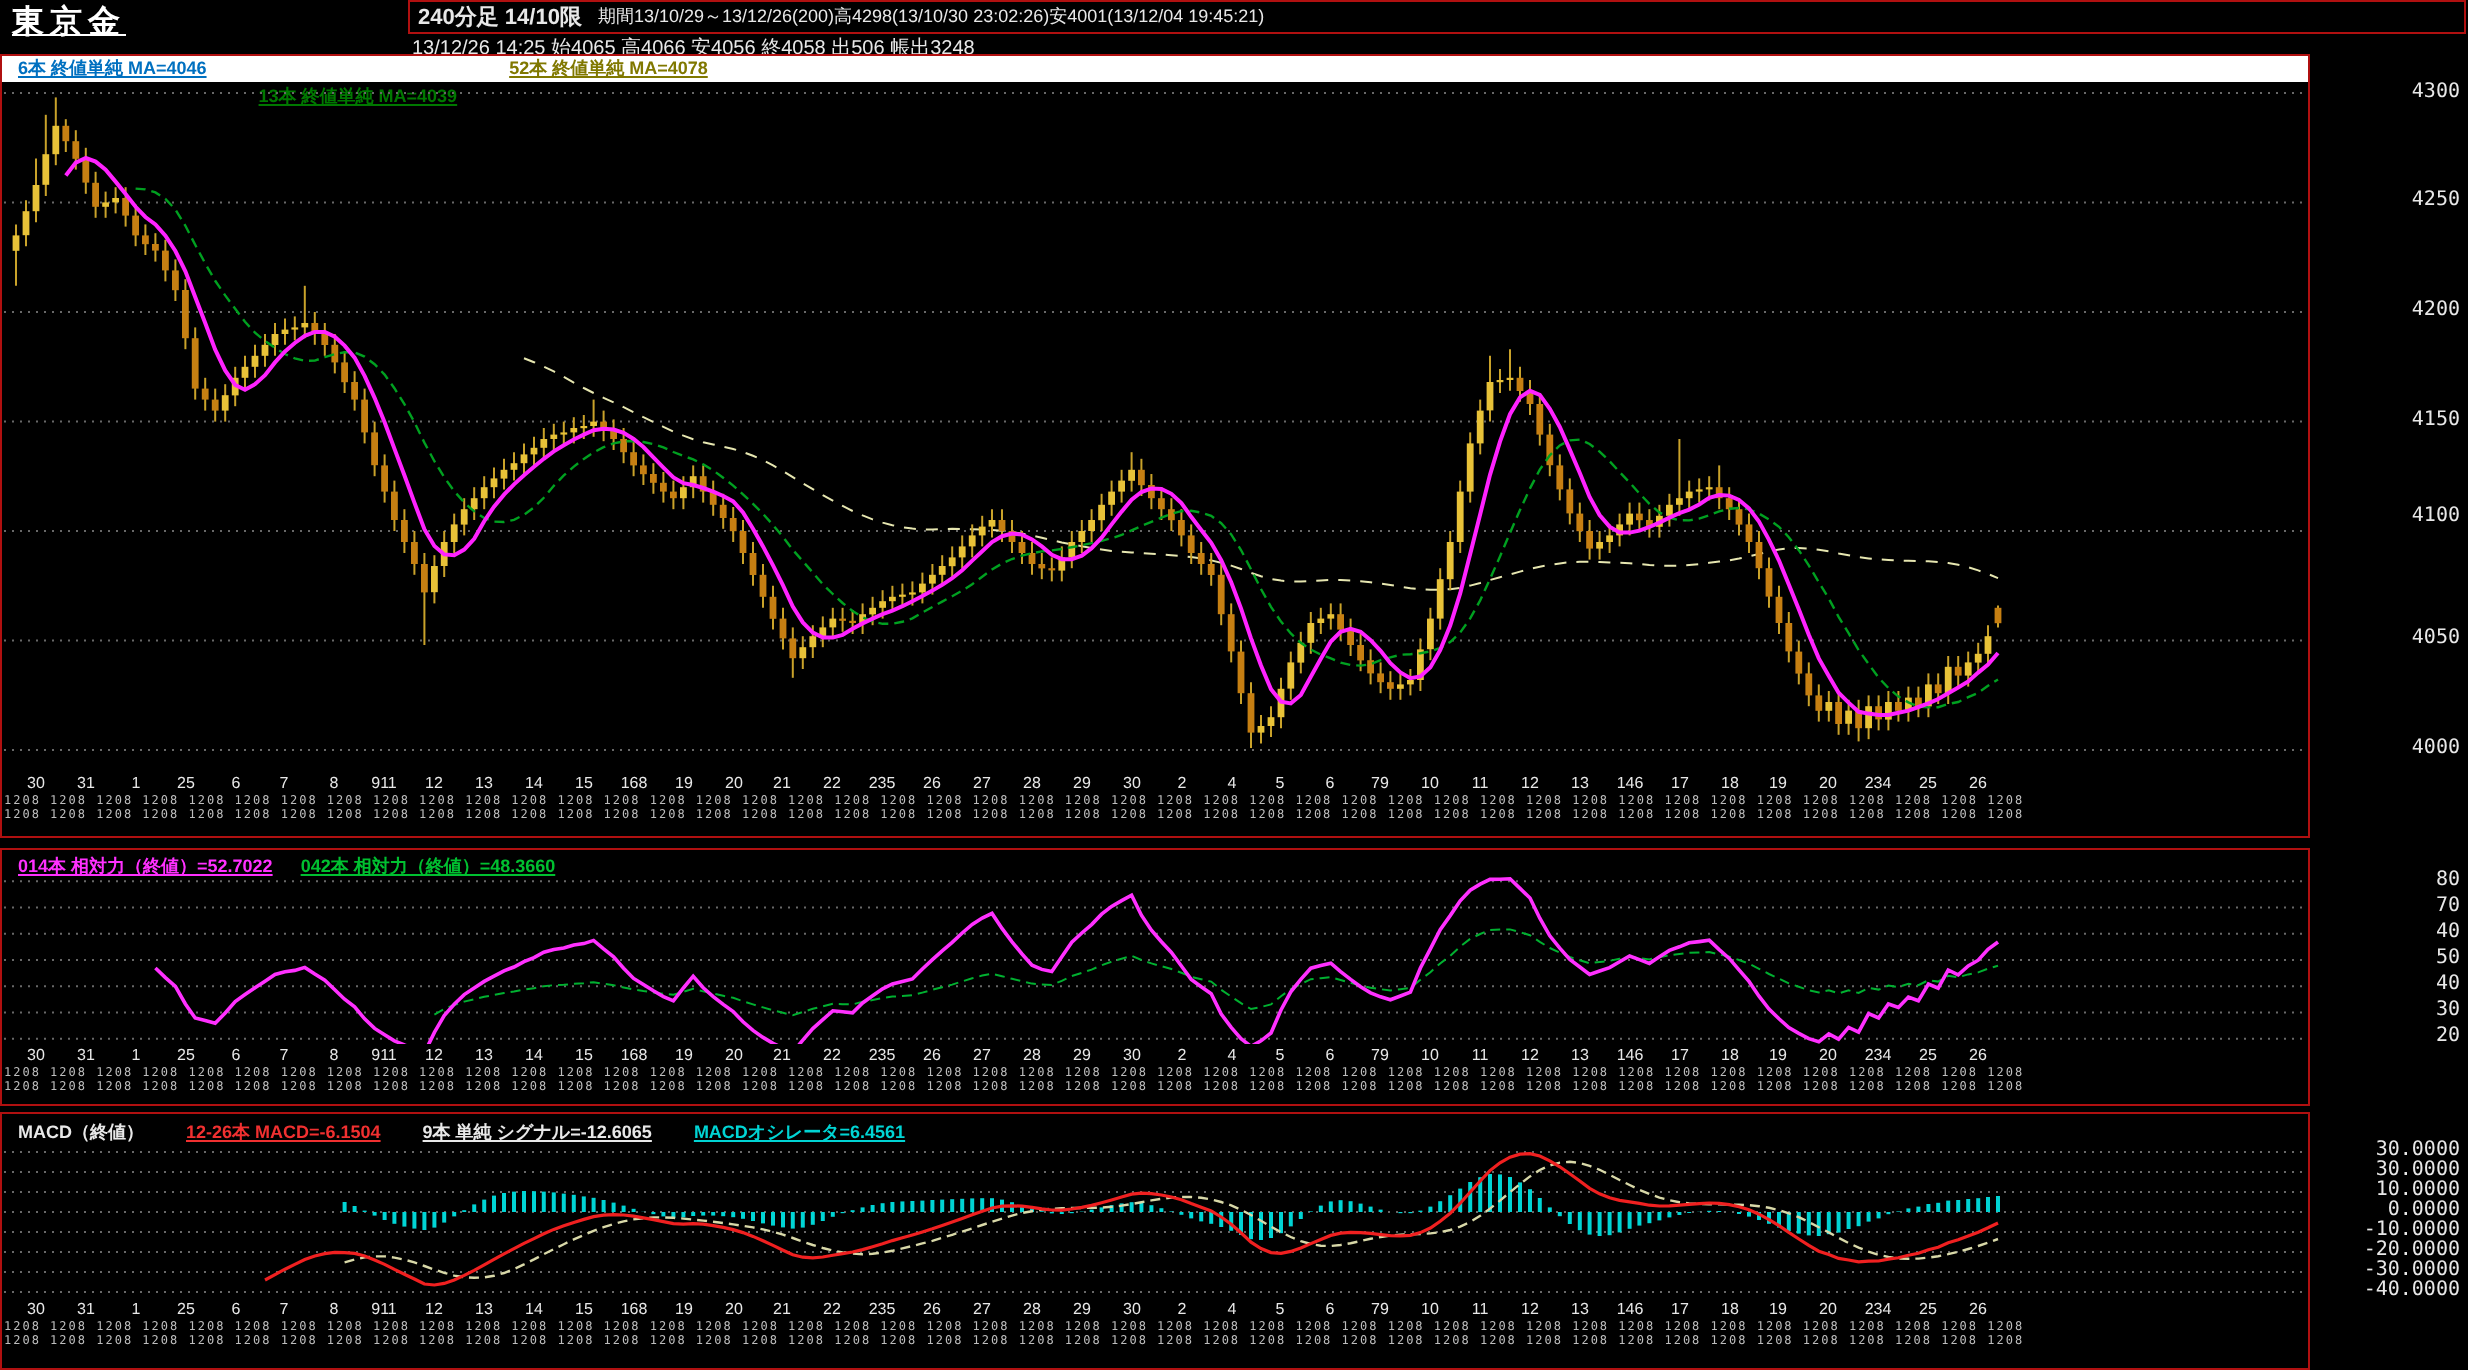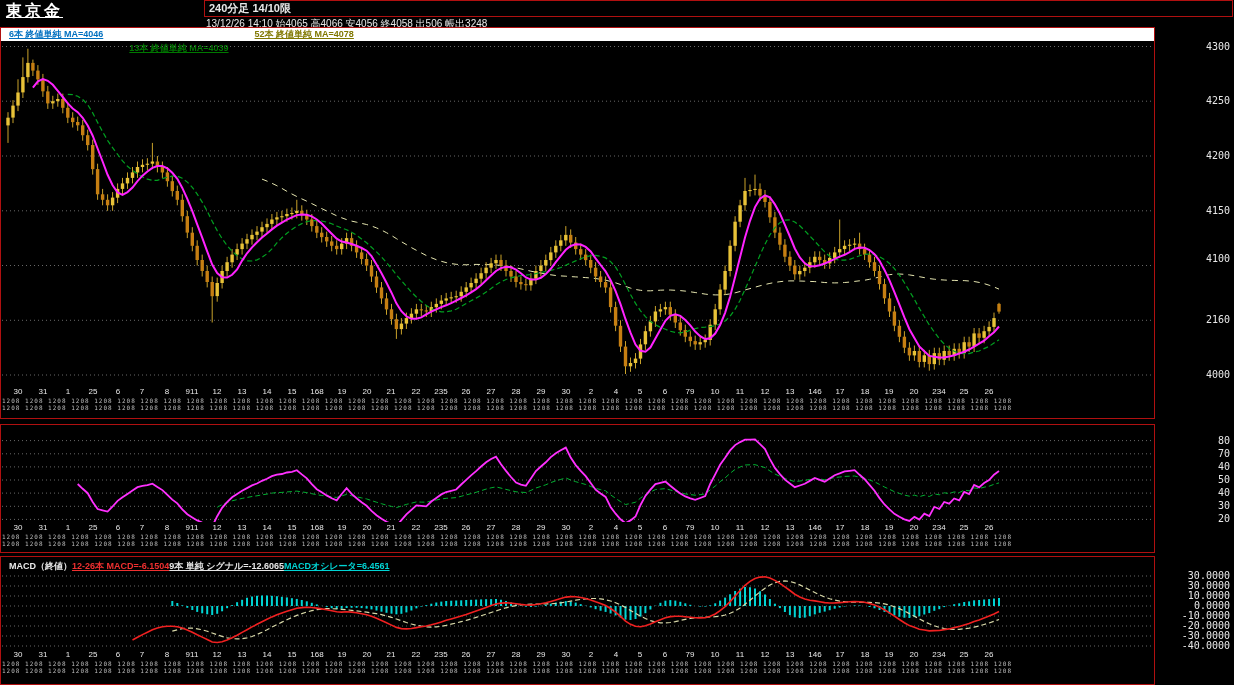--- a/index.html
+++ b/index.html
@@ -25,38 +25,39 @@
   #macd-svg{position:absolute;left:1px;top:15px}
   .xaxis{position:absolute;left:1px;width:1150px;height:32px;overflow:hidden}
   #main-axis{top:358px}
   #rsi-axis{top:97px}
   #macd-axis{top:92px}
   .day-label{position:absolute;top:1px;transform:translateX(-50%);font-size:8px;color:#e8e8e8;white-space:nowrap}
   .trow{position:absolute;left:0;width:1014px;overflow:hidden;white-space:nowrap;font-size:6px;
         letter-spacing:1px;color:#bdbdbd;font-family:"DejaVu Sans Mono",monospace;line-height:7px}
   .sub-header{position:absolute;left:8px;display:flex;align-items:center;font-size:9px;font-weight:bold;white-space:nowrap}
   #rsi-panel .sub-header{top:2px;gap:14px}
-  #macd-panel .sub-header{top:3px;gap:0}
+  #macd-panel .sub-header{top:3px;gap:21px}
   .sub-item{text-decoration:underline}
   #ycol{position:absolute;left:1156px;top:0;width:77px;height:685px}
   .ylabel{position:absolute;right:3px;transform:translateY(-50%);font-size:10px;color:#e8e8e8;
           font-family:"DejaVu Sans Mono",monospace;white-space:nowrap}
 </style>
 </head>
 <body>
 
 <div class="screen">
 
   <div class="app-title">東京金</div>
 
   <div class="info-box">
     <span class="period">240分足 14/10限</span>
+    <span class="range">期間13/10/29～13/12/26(200)高4298(13/10/30 23:02:26)安4001(13/12/04 19:45:21)</span>
   </div>
 
-  <div class="quote-row">13/12/26 14:10 始4065 高4066 安4056 終4058 出506 帳出3248</div>
+  <div class="quote-row">13/12/26 14:25 始4065 高4066 安4056 終4058 出506 帳出3248</div>
 
   <section class="panel" id="main-panel">
     <div class="ma-strip">
       <span style="color: rgb(0, 112, 192);">6本 終値単純 MA=4046</span>
       <span style="color: rgb(0, 120, 0); margin-top: 28px;">13本 終値単純 MA=4039</span>
       <span style="color: rgb(128, 120, 0);">52本 終値単純 MA=4078</span>
     </div>
     <svg id="main-svg" width="1150" height="345">
         <line x1="0" x2="1150" y1="5.5" y2="5.5" stroke="#686868" stroke-width="1" stroke-dasharray="1,3"></line>
         <line x1="0" x2="1150" y1="60.2" y2="60.2" stroke="#686868" stroke-width="1" stroke-dasharray="1,3"></line>
@@ -511,20 +512,24 @@
         <span class="day-label" style="left: 912px;">20</span>
         <span class="day-label" style="left: 937px;">234</span>
         <span class="day-label" style="left: 962px;">25</span>
         <span class="day-label" style="left: 987px;">26</span>
         <div class="trow" style="top: 11px;">1208 1208 1208 1208 1208 1208 1208 1208 1208 1208 1208 1208 1208 1208 1208 1208 1208 1208 1208 1208 1208 1208 1208 1208 1208 1208 1208 1208 1208 1208 1208 1208 1208 1208 1208 1208 1208 1208 1208 1208 1208 1208 1208 1208 1208 1208 1208 1208 1208 1208 1208 1208 1208 1208 1208 1208 1208 1208 1208 1208 1208 1208 1208 1208 1208 1208 1208 1208 1208 1208 1208 1208 1208 1208 1208 1208 1208 1208 1208 1208 1208 1208 1208 1208 1208 1208 1208 1208 1208 1208 1208 1208 1208 1208 1208 1208 1208 1208 1208 1208 1208 1208 1208 1208 1208 1208 1208 1208 1208 1208 </div>
         <div class="trow" style="top: 18px;">1208 1208 1208 1208 1208 1208 1208 1208 1208 1208 1208 1208 1208 1208 1208 1208 1208 1208 1208 1208 1208 1208 1208 1208 1208 1208 1208 1208 1208 1208 1208 1208 1208 1208 1208 1208 1208 1208 1208 1208 1208 1208 1208 1208 1208 1208 1208 1208 1208 1208 1208 1208 1208 1208 1208 1208 1208 1208 1208 1208 1208 1208 1208 1208 1208 1208 1208 1208 1208 1208 1208 1208 1208 1208 1208 1208 1208 1208 1208 1208 1208 1208 1208 1208 1208 1208 1208 1208 1208 1208 1208 1208 1208 1208 1208 1208 1208 1208 1208 1208 1208 1208 1208 1208 1208 1208 1208 1208 1208 1208 </div>
       </div>
   </section>
 
   <section class="panel" id="rsi-panel">
+    <div class="sub-header">
+      <span class="sub-item" style="color: rgb(255, 48, 255);">014本 相対力（終値）=52.7022</span>
+      <span class="sub-item" style="color: rgb(0, 192, 48);">042本 相対力（終値）=48.3660</span>
+    </div>
     <svg id="rsi-svg" width="1150" height="84">
         <line x1="0" x2="1150" y1="2.6" y2="2.6" stroke="#686868" stroke-width="1" stroke-dasharray="1,3"></line>
         <line x1="0" x2="1150" y1="15.8" y2="15.8" stroke="#686868" stroke-width="1" stroke-dasharray="1,3"></line>
         <line x1="0" x2="1150" y1="28.9" y2="28.9" stroke="#686868" stroke-width="1" stroke-dasharray="1,3"></line>
         <line x1="0" x2="1150" y1="42.0" y2="42.0" stroke="#686868" stroke-width="1" stroke-dasharray="1,3"></line>
         <line x1="0" x2="1150" y1="55.1" y2="55.1" stroke="#686868" stroke-width="1" stroke-dasharray="1,3"></line>
         <line x1="0" x2="1150" y1="68.3" y2="68.3" stroke="#686868" stroke-width="1" stroke-dasharray="1,3"></line>
         <line x1="0" x2="1150" y1="81.4" y2="81.4" stroke="#686868" stroke-width="1" stroke-dasharray="1,3"></line>
         <polyline points="215.2,69.3 220.1,66.5 225.1,64.5 230.1,62.8 235.1,61.6 240.1,60.4 245.0,59.5 250.0,58.5 255.0,57.8 260.0,56.8 265.0,56.1 269.9,55.1 274.9,54.6 279.9,54.4 284.9,53.9 289.9,53.6 294.8,53.1 299.8,53.9 304.8,54.6 309.8,55.7 314.8,56.7 319.7,57.5 324.7,58.2 329.7,58.9 334.7,59.4 339.7,57.9 344.6,56.4 349.6,57.7 354.6,58.8 359.6,59.9 364.6,60.9 369.5,62.6 374.5,64.2 379.5,65.7 384.5,67.2 389.5,68.4 394.4,69.6 399.4,68.0 404.4,66.4 409.4,65.2 414.4,63.9 419.3,64.1 424.3,64.2 429.3,62.9 434.3,62.0 439.3,61.0 444.2,60.3 449.2,60.0 454.2,59.6 459.2,58.3 464.2,56.9 469.1,55.6 474.1,54.3 479.1,52.7 484.1,51.1 489.1,49.8 494.0,48.9 499.0,50.1 504.0,51.4 509.0,52.6 514.0,53.8 518.9,54.2 523.9,54.5 528.9,52.4 533.9,50.0 538.9,48.4 543.8,46.8 548.8,44.6 553.8,42.8 558.8,41.4 563.8,39.9 568.7,42.0 573.7,43.7 578.7,45.1 583.7,46.5 588.7,48.4 593.6,50.4 598.6,51.6 603.6,52.8 608.6,56.9 613.6,60.3 618.5,63.6 623.5,66.5 628.5,65.5 633.5,64.2 638.5,60.1 643.4,56.6 648.4,54.1 653.4,51.6 658.4,51.1 663.4,50.6 668.3,52.0 673.3,53.4 678.3,54.8 683.3,55.9 688.3,56.6 693.2,57.2 698.2,56.6 703.2,56.0 708.2,51.9 713.2,48.1 718.1,43.7 723.1,39.9 728.1,35.3 733.1,31.4 738.1,29.0 743.0,27.0 748.0,26.8 753.0,26.7 758.0,28.1 763.0,29.6 767.9,32.9 772.9,36.0 777.9,38.3 782.9,40.5 787.9,42.1 792.8,43.6 797.8,43.0 802.8,42.4 807.8,41.4 812.8,40.4 817.7,41.0 822.7,41.7 827.7,40.6 832.7,39.6 837.7,39.0 842.6,38.4 847.6,38.2 852.6,38.0 857.6,39.2 862.6,40.3 867.5,42.0 872.5,43.8 877.5,46.4 882.5,49.0 887.5,51.3 892.4,53.7 897.4,55.4 902.4,57.1 907.4,58.2 912.4,57.1 917.3,58.7 922.3,57.2 927.3,58.5 932.3,55.9 937.3,56.8 942.2,54.8 947.2,55.5 952.2,53.9 957.2,54.6 962.2,52.1 967.1,52.8 972.1,49.9 977.1,50.6 982.1,49.2 987.1,48.2 992.0,46.3 997.0,44.9 " fill="none" stroke="#00b030" stroke-width="1" stroke-dasharray="5,3"></polyline>
         <polyline points="75.7,46.0 80.7,50.8 85.7,55.2 90.7,64.0 95.6,71.0 100.6,72.3 105.6,73.6 110.6,68.5 115.6,62.8 120.5,59.3 125.5,55.9 130.5,52.6 135.5,49.2 140.5,47.9 145.4,47.2 150.4,45.7 155.4,49.0 160.4,52.1 165.4,56.9 170.3,61.6 175.3,65.4 180.3,71.4 185.3,76.2 190.3,79.4 195.2,82.4 200.2,84.5 205.2,86.4 210.2,88.5 215.2,78.2 220.1,69.8 225.1,64.1 230.1,59.3 235.1,56.0 240.1,52.7 245.0,50.1 250.0,47.4 255.0,45.5 260.0,42.8 265.0,40.8 269.9,38.1 274.9,36.7 279.9,36.0 284.9,34.5 289.9,33.8 294.8,32.2 299.8,36.4 304.8,40.4 309.8,46.1 314.8,51.2 319.7,54.3 324.7,57.4 329.7,60.3 334.7,62.4 339.7,56.0 344.6,50.1 349.6,55.9 354.6,60.3 359.6,64.2 364.6,67.8 369.5,72.9 374.5,77.2 379.5,80.7 384.5,83.7 389.5,86.0 394.4,88.1 399.4,82.1 404.4,76.3 409.4,71.8 414.4,67.4 419.3,67.9 424.3,68.4 429.3,63.5 434.3,59.9 439.3,56.4 444.2,54.0 449.2,52.8 454.2,51.5 459.2,46.5 464.2,41.8 469.1,37.4 474.1,33.2 479.1,28.5 484.1,24.2 489.1,21.0 494.0,18.7 499.0,26.2 504.0,32.9 509.0,39.0 514.0,44.6 518.9,46.7 523.9,47.8 528.9,40.4 533.9,33.1 538.9,28.5 543.8,24.3 548.8,19.1 553.8,15.2 558.8,12.3 563.8,9.6 568.7,19.6 573.7,27.1 578.7,32.9 583.7,38.2 588.7,45.0 593.6,51.7 598.6,55.4 603.6,58.9 608.6,69.0 613.6,75.7 618.5,81.3 623.5,85.2 628.5,82.4 633.5,78.5 638.5,67.0 643.4,57.9 648.4,51.7 653.4,46.1 658.4,44.8 663.4,43.6 668.3,47.8 673.3,51.7 678.3,55.4 683.3,58.4 688.3,60.4 693.2,61.9 698.2,60.0 703.2,58.1 708.2,46.0 713.2,36.4 718.1,26.8 723.1,19.8 728.1,12.4 733.1,7.1 738.1,4.1 743.0,1.7 748.0,1.6 753.0,1.4 758.0,6.2 763.0,11.0 767.9,21.1 772.9,29.9 777.9,36.1 782.9,41.7 787.9,45.5 792.8,49.2 797.8,47.5 802.8,45.8 807.8,42.9 812.8,40.0 817.7,41.8 822.7,43.7 827.7,40.4 832.7,37.2 837.7,35.4 842.6,33.4 847.6,32.8 852.6,32.1 857.6,36.8 862.6,41.2 867.5,46.9 872.5,52.7 877.5,60.1 882.5,66.5 887.5,71.4 892.4,75.8 897.4,78.7 902.4,81.3 907.4,82.9 912.4,78.9 917.3,81.6 922.3,75.7 927.3,78.1 932.3,68.8 937.3,71.0 942.2,64.0 947.2,65.7 952.2,60.5 957.2,62.4 962.2,54.0 967.1,56.1 972.1,47.0 977.1,49.4 982.1,45.0 987.1,42.1 992.0,36.7 997.0,33.0 " fill="none" stroke="#ff30ff" stroke-width="1.8"></polyline>
@@ -808,21 +813,21 @@
         <div class="trow" style="top: 18px;">1208 1208 1208 1208 1208 1208 1208 1208 1208 1208 1208 1208 1208 1208 1208 1208 1208 1208 1208 1208 1208 1208 1208 1208 1208 1208 1208 1208 1208 1208 1208 1208 1208 1208 1208 1208 1208 1208 1208 1208 1208 1208 1208 1208 1208 1208 1208 1208 1208 1208 1208 1208 1208 1208 1208 1208 1208 1208 1208 1208 1208 1208 1208 1208 1208 1208 1208 1208 1208 1208 1208 1208 1208 1208 1208 1208 1208 1208 1208 1208 1208 1208 1208 1208 1208 1208 1208 1208 1208 1208 1208 1208 1208 1208 1208 1208 1208 1208 1208 1208 1208 1208 1208 1208 1208 1208 1208 1208 1208 1208 </div>
       </div>
   </section>
 
   <div id="ycol">
       <div class="ylabel" style="top: 45.5px;">4300</div>
       <div class="ylabel" style="top: 100.2px;">4250</div>
       <div class="ylabel" style="top: 155px;">4200</div>
       <div class="ylabel" style="top: 209.8px;">4150</div>
       <div class="ylabel" style="top: 258px;">4100</div>
-      <div class="ylabel" style="top: 319.3px;">2160</div>
+      <div class="ylabel" style="top: 319.3px;">4050</div>
       <div class="ylabel" style="top: 374px;">4000</div>
       <div class="ylabel" style="top: 439.6px;">80</div>
       <div class="ylabel" style="top: 452.8px;">70</div>
       <div class="ylabel" style="top: 465.9px;">40</div>
       <div class="ylabel" style="top: 479px;">50</div>
       <div class="ylabel" style="top: 492.1px;">40</div>
       <div class="ylabel" style="top: 505.3px;">30</div>
       <div class="ylabel" style="top: 518.4px;">20</div>
       <div class="ylabel" style="top: 575px;">30.0000</div>
       <div class="ylabel" style="top: 585px;">30.0000</div>

